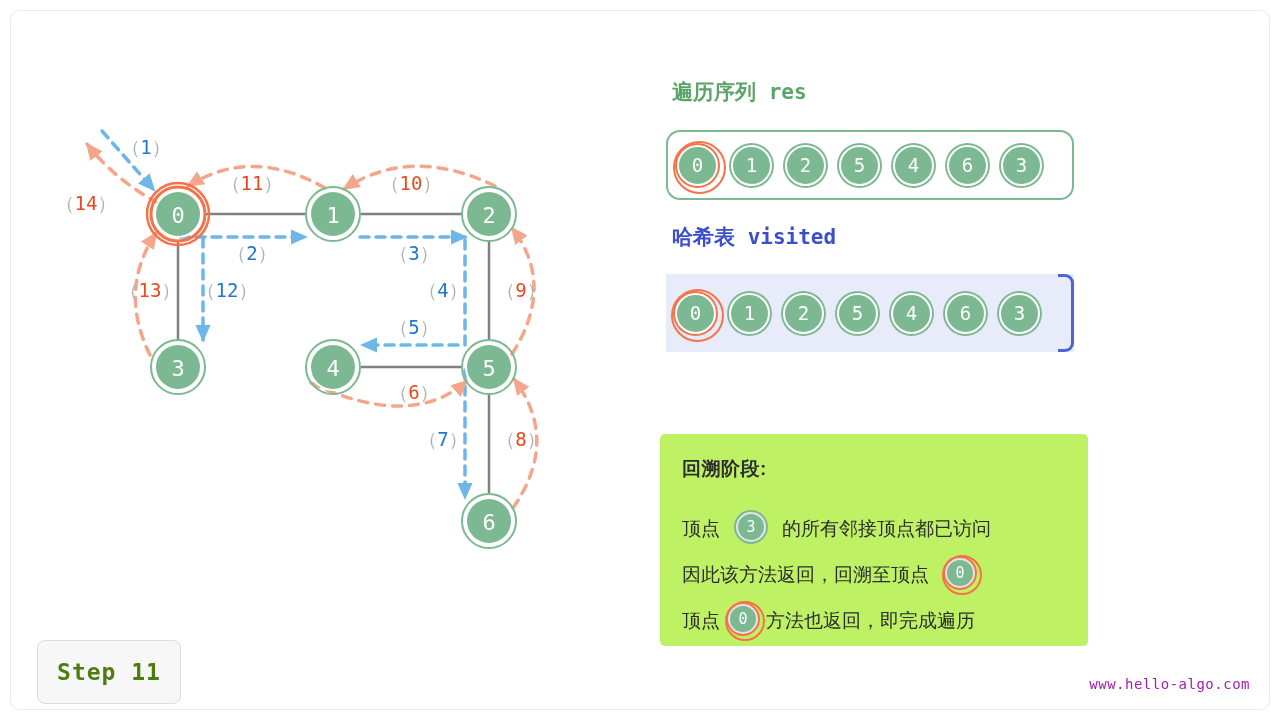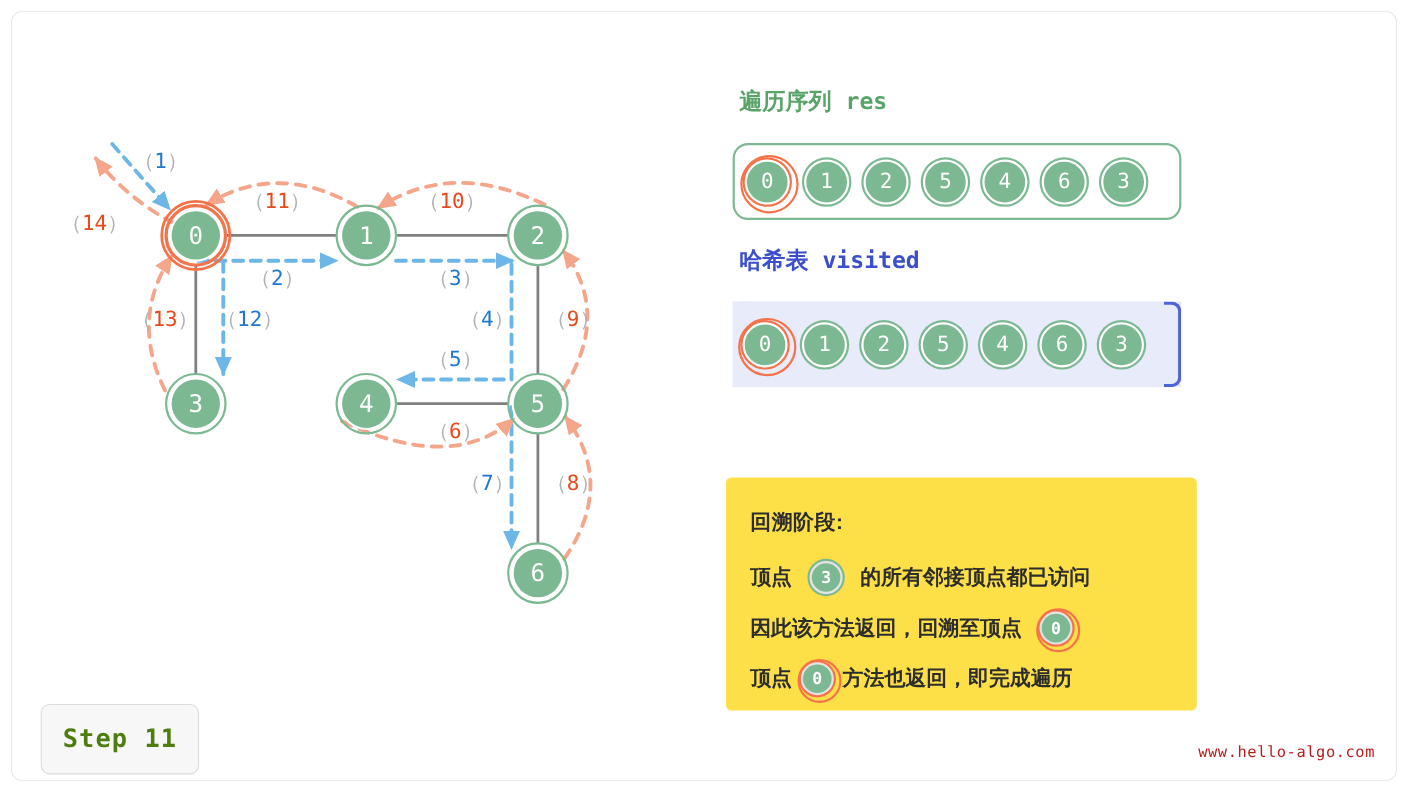--- a/index.html
+++ b/index.html
@@ -131,39 +131,38 @@
     width: 49px; height: 49px;
     border-radius: 50%;
     border: 2px solid #f5734a;
   }
 
   
   .info-box {
     position: absolute;
     left: 0px; top: 418px;
     width: 428px; height: 212px;
-    background: #fde047;
+    background: #bef264;
     border-radius: 5px;
-    padding: 28px 20px 0 22px;
+    padding: 22px 20px 0 22px;
   }
   .info-head {
     font-size: 19px;
     font-weight: bold;
     color: #2d2d2d;
     margin-bottom: 14px;
     letter-spacing: 0.5px;
   }
   .info-line {
     display: flex;
-    align-items: center;
+    align-items: flex-end;
     font-size: 19px;
     color: #2d2d2d;
     height: 46px;
     white-space: nowrap;
-    font-weight: bold;
   }
   .inline-chip {
     position: relative;
     display: inline-flex;
     align-items: center; justify-content: center;
     width: 30px; height: 30px;
     flex: 0 0 30px;
     border-radius: 50%;
     background: #7cb992;
     border: 2px solid #e4e4e4;
@@ -200,21 +199,21 @@
     font-weight: bold;
     font-size: 23px;
     color: #4d7c0f;
     letter-spacing: 1px;
   }
   .watermark {
     position: absolute;
     right: 30px; top: 676px;
     font-family: "DejaVu Sans Mono", "Liberation Mono", monospace;
     font-size: 14px;
-    color: #b91c1c;
+    color: #a21caf;
     letter-spacing: 0.5px;
   }
 </style>
 </head>
 <body>
 
 <div id="root">
   <div class="frame-border"></div>
 
   <div id="graph-panel">

